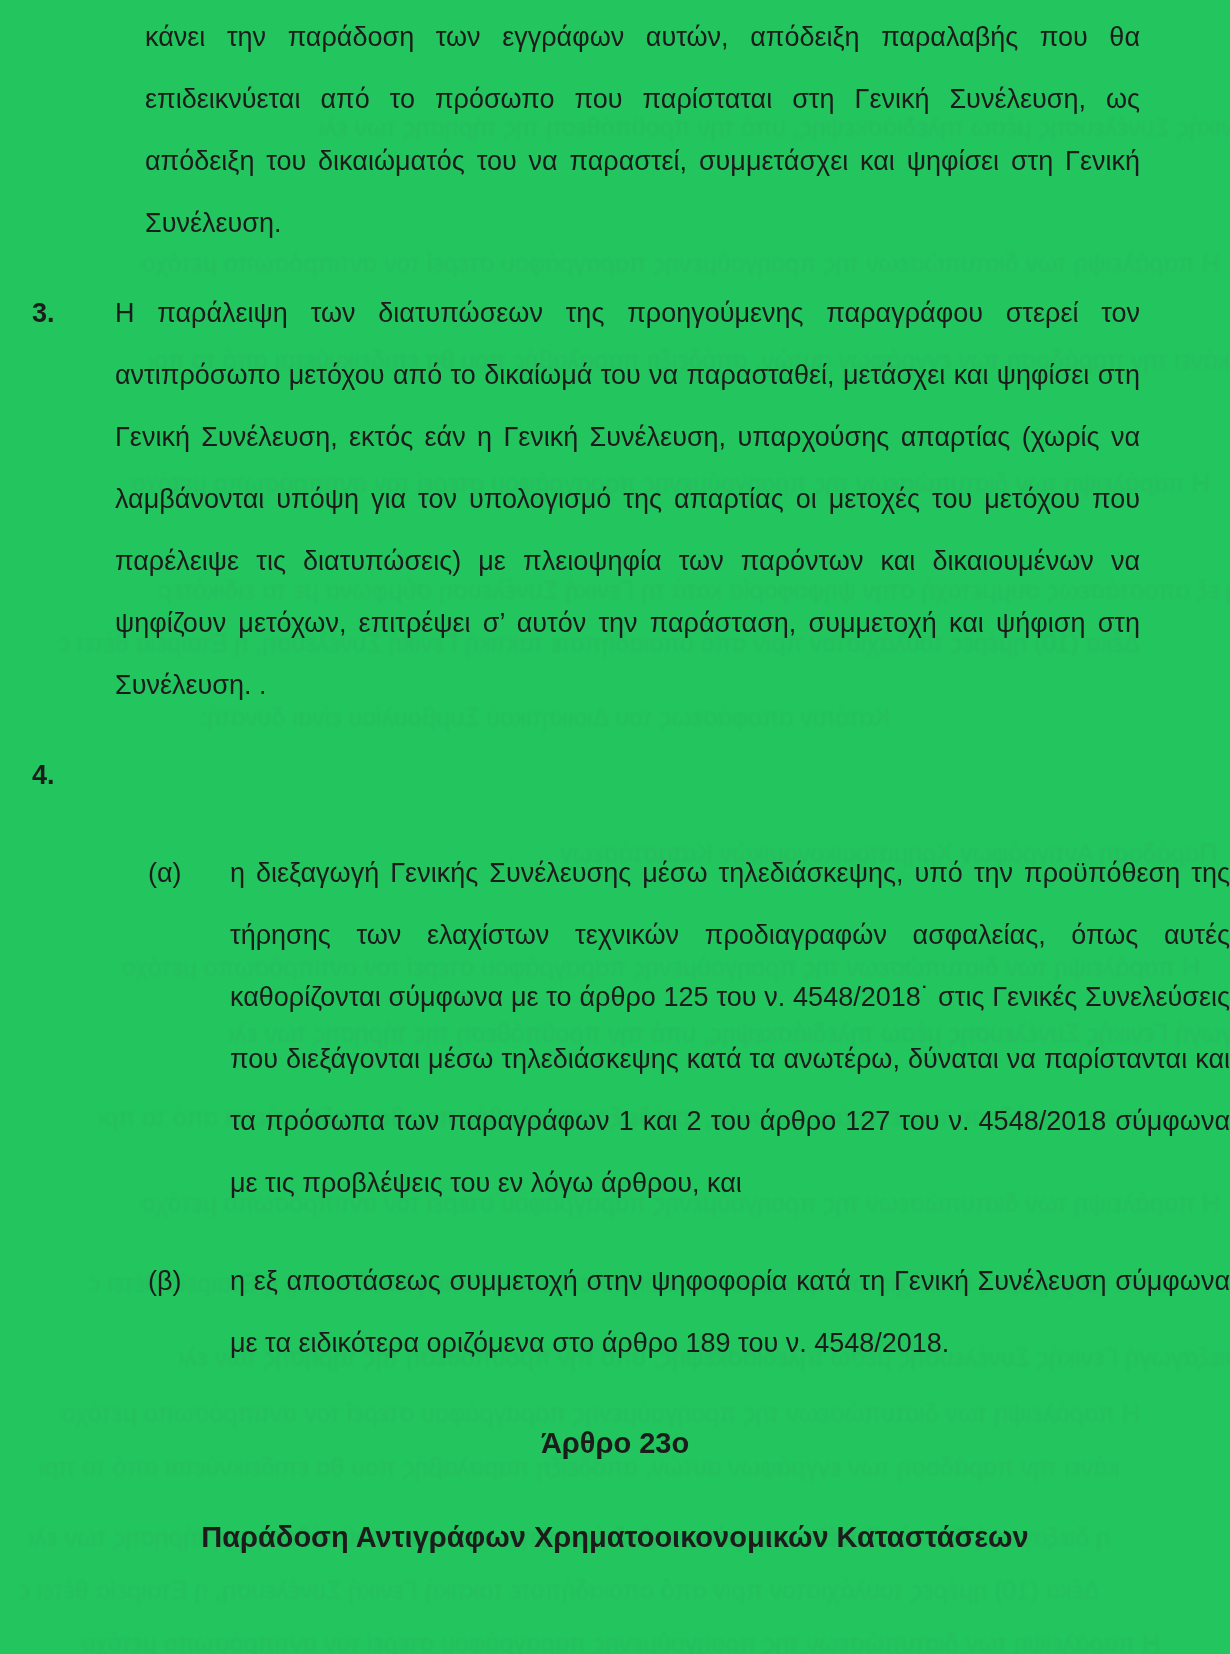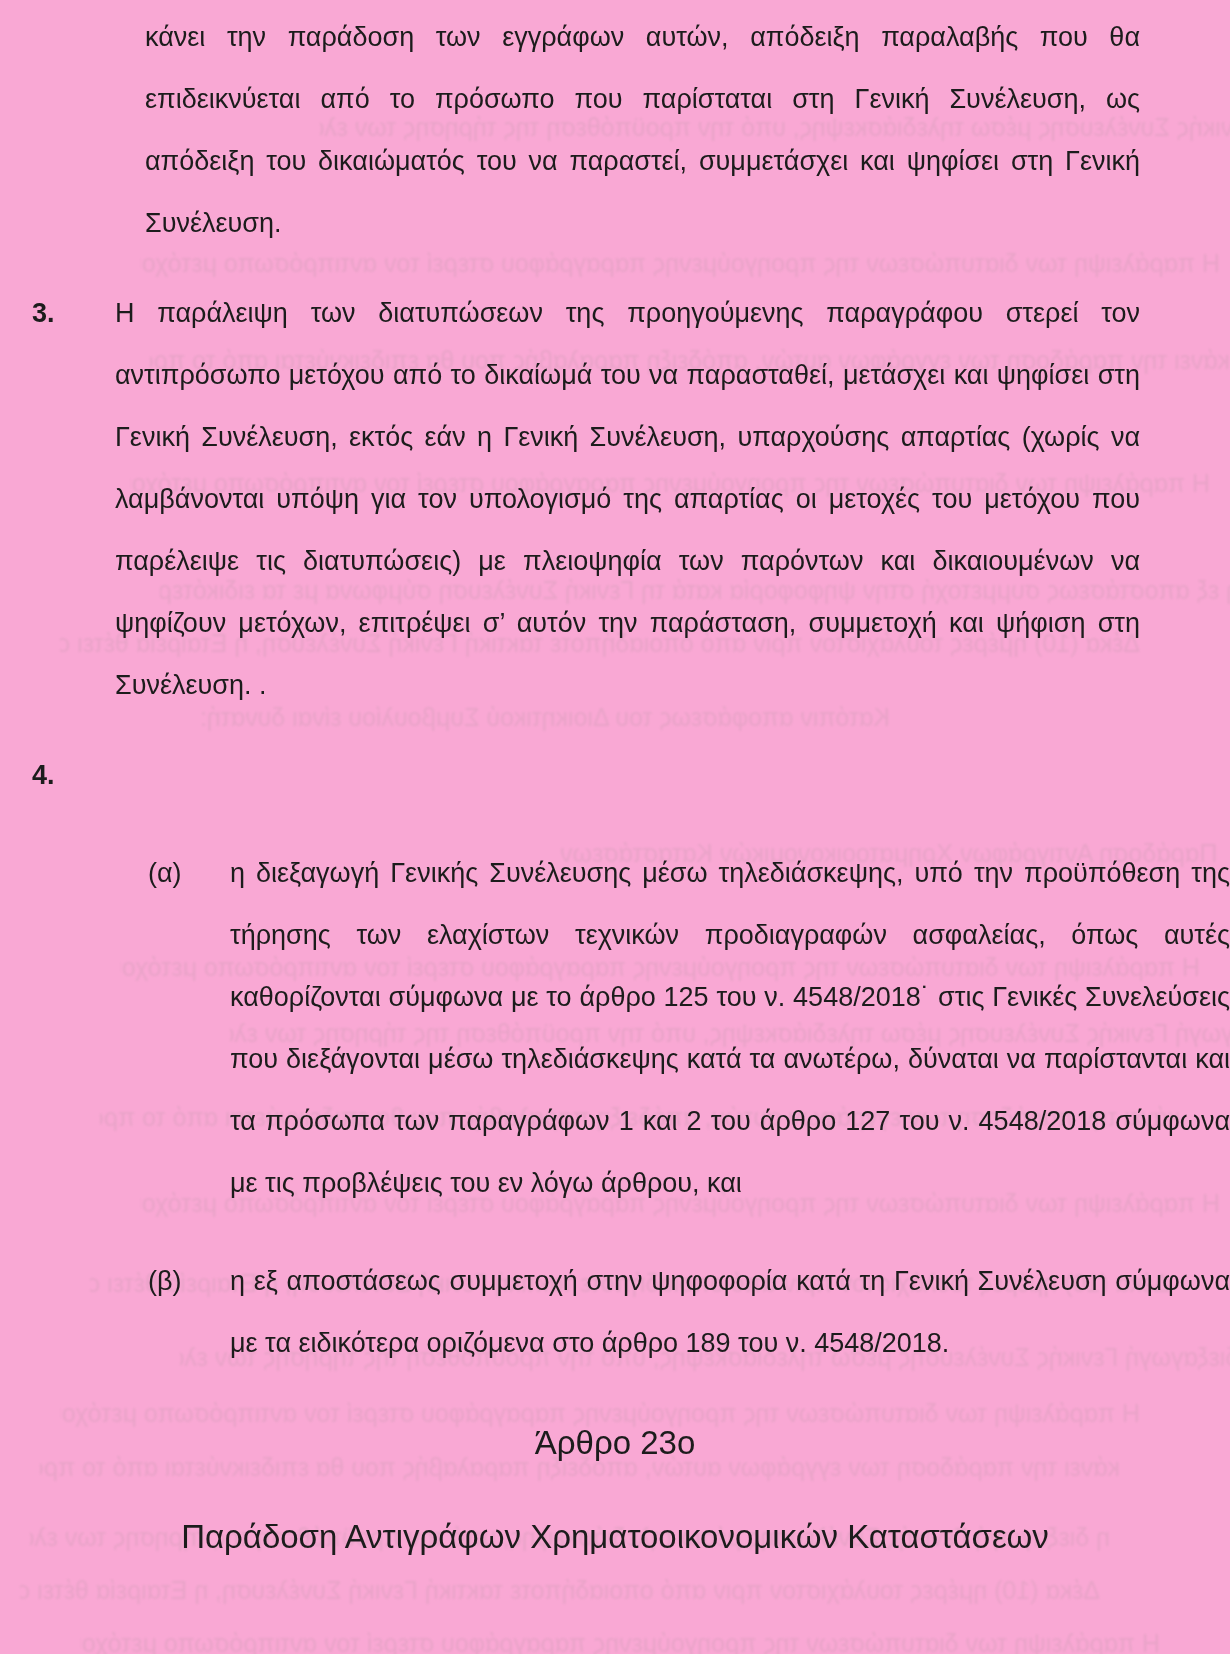--- a/index.html
+++ b/index.html
@@ -4,21 +4,21 @@
 <style>
   html, body {
     margin: 0;
     padding: 0;
     background: #ffffff;
   }
   .page {
     position: relative;
     width: 1230px;
     height: 1654px;
-    background: #f9a8d4;
+    background: #22c55e;
     font-family: "Liberation Sans", sans-serif;
     color: #1c1c1c;
     font-size: 27px;
     line-height: 62px;
     overflow: hidden;
     box-sizing: border-box;
     padding-top: 6px;
   }
   .content {
     position: relative;
@@ -50,22 +50,22 @@
     margin-top: 36px;
     margin-left: 148px;
   }
   .sublabel { flex: 0 0 82px; }
   .subtext {
     flex: 1;
     text-align: justify;
   }
   .heading {
     text-align: center;
-    font-weight: normal;
-    font-size: 33px;
+    font-weight: bold;
+    font-size: 29px;
     margin-top: 38px;
   }
   .heading.sub { margin-top: 32px; }
   
   .ghost-layer {
     position: absolute;
     inset: 0;
     z-index: 0;
     pointer-events: none;
   }

